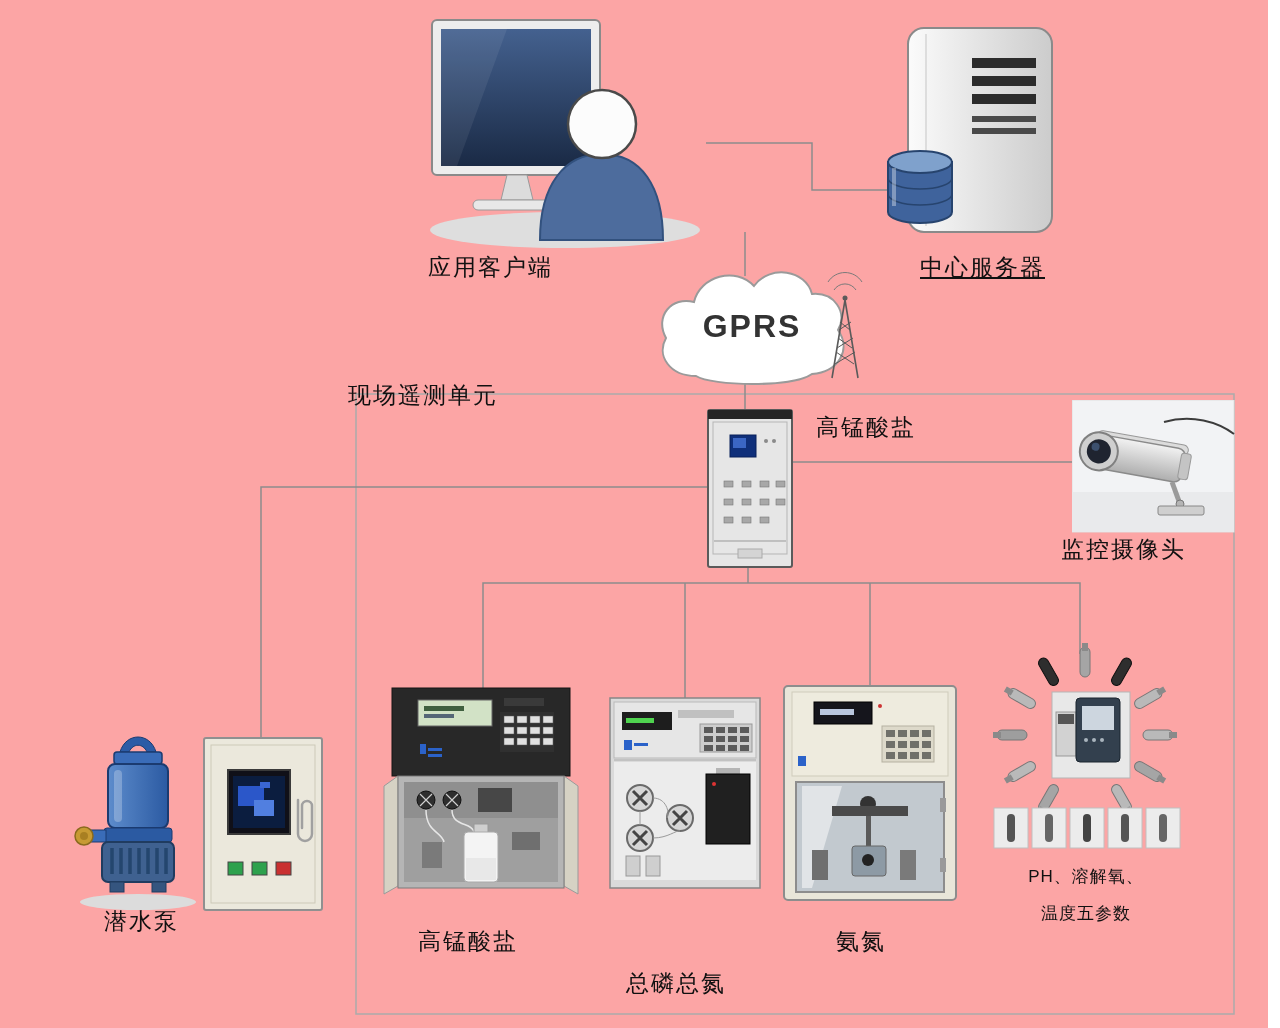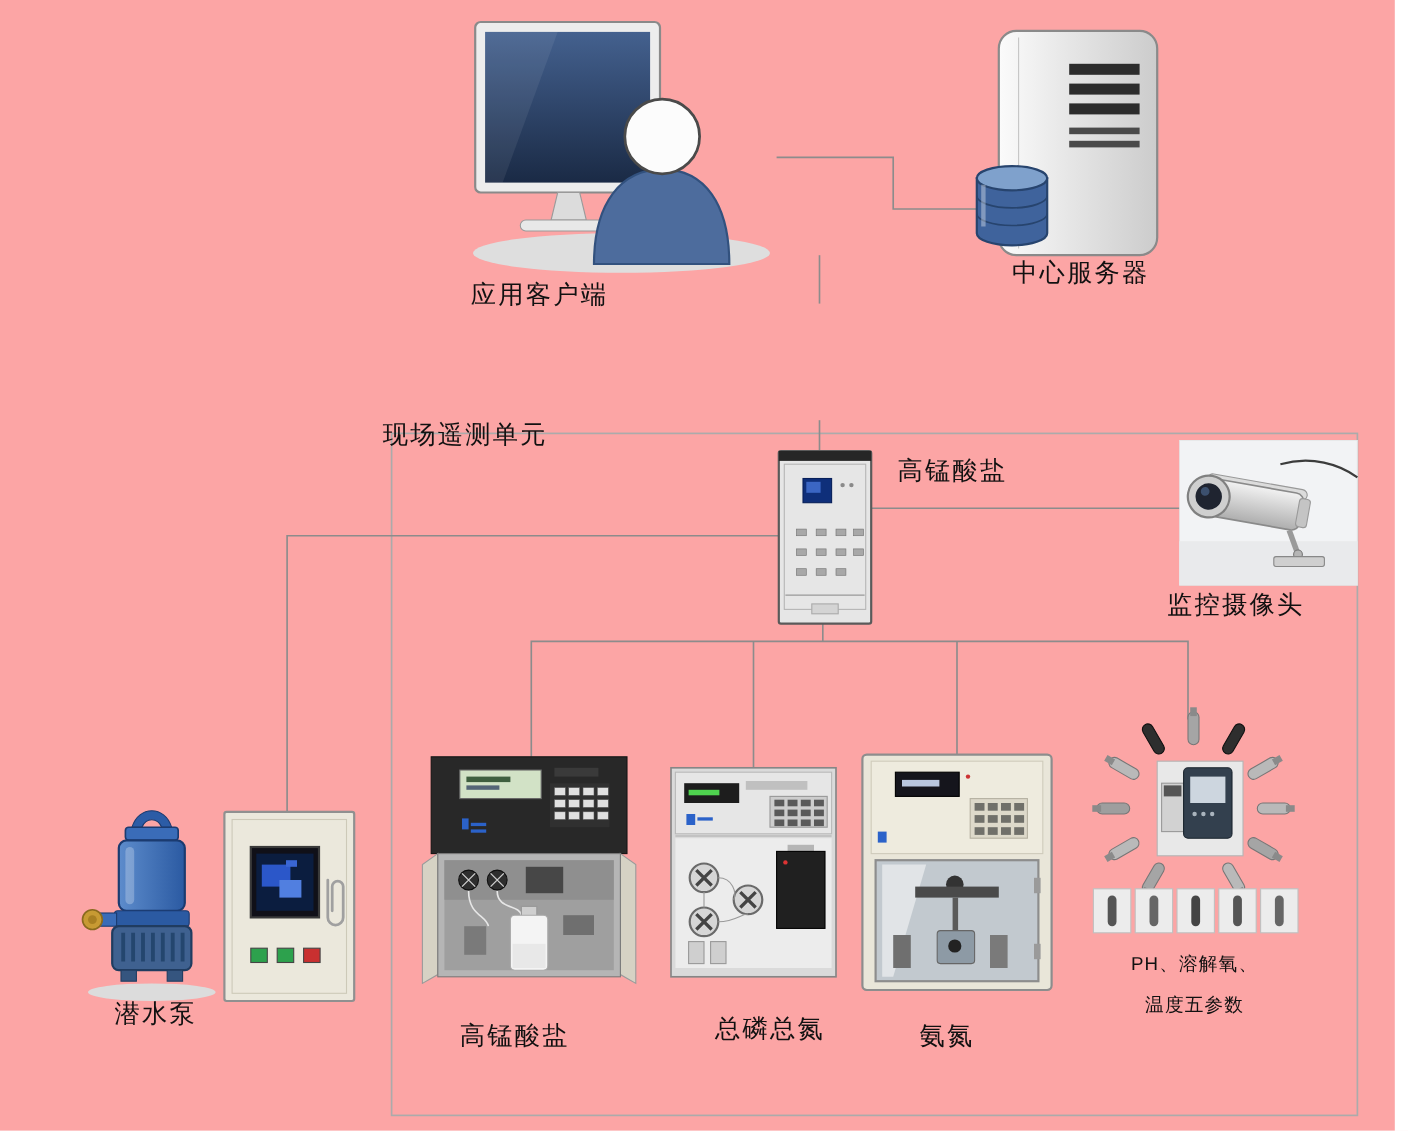--- a/index.html
+++ b/index.html
@@ -73,22 +73,35 @@
       <rect x="92" y="108" width="64" height="6" fill="#4a4a4a"></rect>
       <g>
         <path d="M8 142 V192 A32 11 0 0 0 72 192 V142 Z" fill="#3f639c" stroke="#27446e" stroke-width="2"></path>
         <path d="M8 158 A32 11 0 0 0 72 158" stroke="#27446e" fill="none" stroke-width="1.5"></path>
         <path d="M8 174 A32 11 0 0 0 72 174" stroke="#27446e" fill="none" stroke-width="1.5"></path>
         <ellipse cx="40" cy="142" rx="32" ry="11" fill="#7fa1cc" stroke="#27446e" stroke-width="2"></ellipse>
         <path d="M14 148 V186" stroke="rgba(255,255,255,0.35)" stroke-width="4"></path>
       </g>
     </svg>
   </div>
-  <div class="label" style="left:920px;top:232px;">中心服务器</div>
-
+  <div class="label" style="left:920px;top:252px;text-decoration:underline;">中心服务器</div>
+
+  <div class="node" style="left:652px;top:252px;">
+    <svg width="230" height="145">
+      <path d="M 44 124 C 18 124 4 104 14 86 C 2 64 20 44 42 50 C 48 24 84 14 102 34 C 118 12 154 18 160 42 C 182 40 196 60 186 78 C 200 98 186 120 160 122 C 140 136 60 134 44 124 Z" fill="#ffffff" stroke="#9a9a9a" stroke-width="2"></path>
+      <text x="100" y="85" text-anchor="middle" font-size="32" font-weight="bold" fill="#333" letter-spacing="2">GPRS</text>
+      <g stroke="#5a5a5a" fill="none">
+        <polyline points="180,126 193,48 206,126" stroke-width="1.6"></polyline>
+        <path d="M183 112 L203 100 M184 100 L202 112 M185 96 L201 86 M186 86 L200 96 M187 78 L199 70 M188 70 L198 78" stroke-width="1"></path>
+        <circle cx="193" cy="46" r="2.5" fill="#5a5a5a" stroke="none"></circle>
+        <path d="M 182 38 A 13 13 0 0 1 204 38" stroke="#7a7a7a"></path>
+        <path d="M 176 30 A 20 20 0 0 1 210 30" stroke="#7a7a7a"></path>
+      </g>
+    </svg>
+  </div>
 
   <div class="label" style="left:348px;top:356px;margin-top:24px;">现场遥测单元</div>
 
   <div class="node" style="left:700px;top:405px;">
     <svg width="100" height="170">
       <rect x="8" y="5" width="84" height="157" rx="2" fill="#e6e6e6" stroke="#5a5a5a" stroke-width="2"></rect>
       <rect x="8" y="5" width="84" height="9" fill="#262626"></rect>
       <rect x="13" y="17" width="74" height="132" fill="none" stroke="#b5b5b5"></rect>
       <rect x="30" y="30" width="26" height="22" fill="#0f2f7a" stroke="#08205a"></rect>
       <rect x="33" y="33" width="13" height="10" fill="#3b66c4"></rect>
@@ -267,21 +280,21 @@
         <path d="M67 117 L81 131 M67 131 L81 117" stroke="#444" stroke-width="3"></path>
       </g>
       <rect x="110" y="74" width="24" height="8" fill="#b5b5b5"></rect>
       <rect x="100" y="80" width="44" height="70" fill="#202020" stroke="#000"></rect>
       <circle cx="108" cy="90" r="2" fill="#d33"></circle>
       <path d="M 34 117 L 34 131 M 47 104 C 60 104 64 118 61 124 M 47 144 C 62 144 70 136 74 137" stroke="#9a9a9a" fill="none"></path>
       <rect x="20" y="162" width="14" height="20" fill="#cfcfcf" stroke="#999"></rect>
       <rect x="40" y="162" width="14" height="20" fill="#cfcfcf" stroke="#999"></rect>
     </svg>
   </div>
-  <div class="label" style="left:626px;top:920px;margin-left:24px;">总磷总氮</div>
+  <div class="label" style="left:626px;top:968px;">总磷总氮</div>
 
   <div class="node" style="left:778px;top:678px;">
     <svg width="185" height="230">
       <rect x="6" y="8" width="172" height="214" rx="4" fill="#e9e6d9" stroke="#8d8d8d" stroke-width="2"></rect>
       <rect x="14" y="14" width="156" height="84" fill="#eeebde" stroke="#cfcbbb"></rect>
       <rect x="36" y="24" width="58" height="22" fill="#15151c" stroke="#000"></rect>
       <rect x="42" y="31" width="34" height="6" fill="#b9c6de"></rect>
       <circle cx="102" cy="28" r="2" fill="#c33"></circle>
       <rect x="104" y="48" width="52" height="36" fill="#ddd9ca" stroke="#b5b1a1"></rect>
       <g fill="#70706a">

